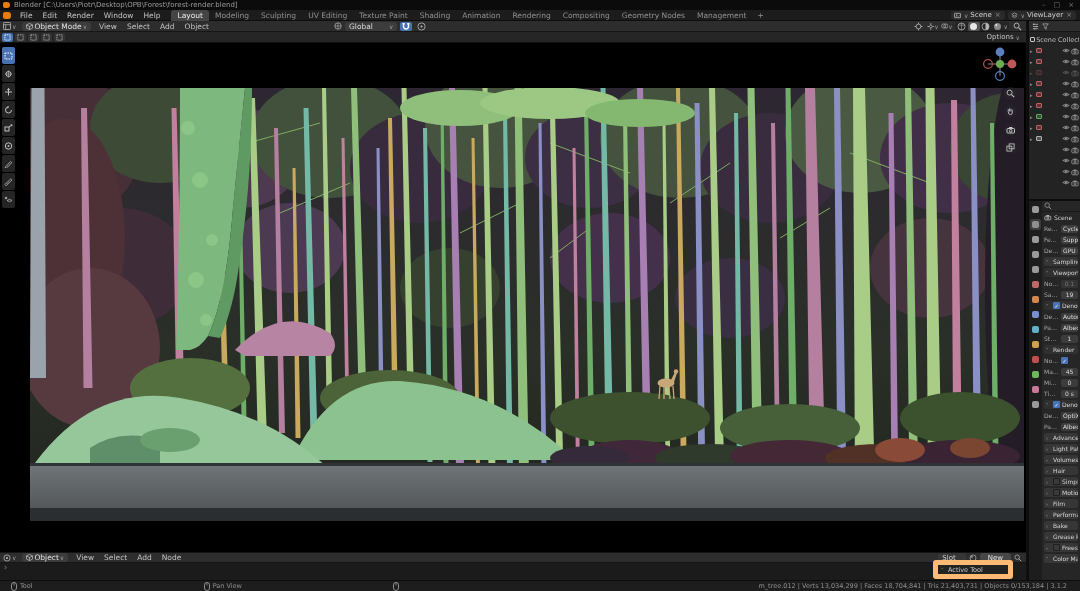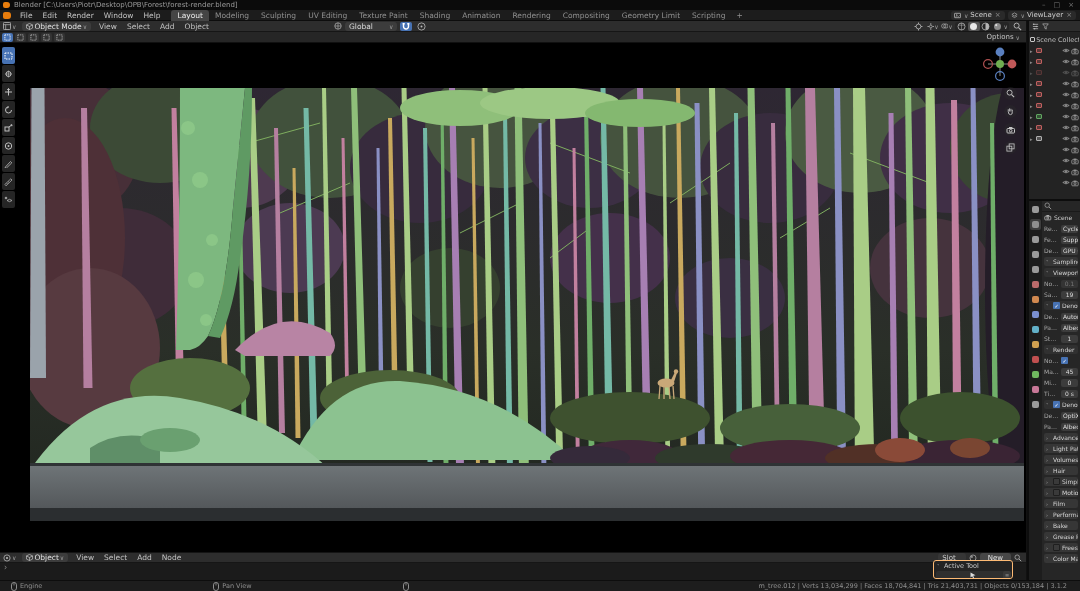--- a/index.html
+++ b/index.html
@@ -72,21 +72,21 @@
   
   .nodeheader { left:0; top:552px; width:1026px; height:11px; background:#2d2d2d;
     display:flex; align-items:center; font-size:7.5px; border-top:1px solid #141414; border-bottom:1px solid #161616; }
   .nodebody { left:0; top:563px; width:1026px; height:17px; background:#1b1b1b; color:#8a8a8a; font-size:8px; }
   .nh-right { margin-left:auto; display:flex; align-items:center; gap:3px; margin-right:4px; }
   .slot-pill { background:#363636; border-radius:3px; height:9px; padding:0 10px 0 4px; color:#cfcfcf;
     display:flex; align-items:center; font-size:7px; }
   .new-btn { background:#474747; border-radius:3px; height:9px; padding:0 8px; color:#e5e5e5;
     display:flex; align-items:center; gap:2px; font-size:7px; }
   .atool-panel { left:933px; top:560px; width:80px; height:19px; background:#242424f2;
-    border:1px solid #fdba74; border-radius:3px; font-size:6.5px; color:#c9c9c9; z-index:5; overflow:hidden; }
+    border:5px solid #fdba74; border-radius:3px; font-size:6.5px; color:#c9c9c9; z-index:5; overflow:hidden; }
   .atool-title { display:flex; align-items:center; gap:2px; padding:1px 3px; }
   .atool-row { display:flex; align-items:center; gap:9px; margin:0 2px; background:#2f2f2f;
     border-radius:2px; padding:1px 3px;flex-direction:column; }
   .atool-tab { position:absolute; right:1px; top:10px; width:8px; height:8px; background:#3a3a3a;
     border-radius:2px; color:#999; font-size:5px; display:flex; align-items:center; justify-content:center; }
 
   
   .outliner { left:1027px; top:21px; width:53px; height:178px; background:#232323;
     border-left:2px solid #0d0d0d; font-size:6.5px; }
   .outliner-header { height:11px; background:#2d2d2d; display:flex; align-items:center; gap:2px;
@@ -158,22 +158,22 @@
     <span class="ws-tabs">
         <span class="ws-tab active">Layout</span>
         <span class="ws-tab">Modeling</span>
         <span class="ws-tab">Sculpting</span>
         <span class="ws-tab">UV Editing</span>
         <span class="ws-tab">Texture Paint</span>
         <span class="ws-tab">Shading</span>
         <span class="ws-tab">Animation</span>
         <span class="ws-tab">Rendering</span>
         <span class="ws-tab">Compositing</span>
-        <span class="ws-tab">Geometry Limit</span>
-        <span class="ws-tab">Scripting</span>
+        <span class="ws-tab">Geometry Nodes</span>
+        <span class="ws-tab">Management</span>
       </span>
     <span class="ws-add">+</span>
     <span class="topbar-right">
       <span class="db-selector">
         <span class="mini-ico">
           <svg width="7" height="7" viewBox="0 0 8 8">
               <rect x="0.5" y="1.5" width="7" height="5" rx="0.5" fill="none" stroke="#aaa"></rect>
               <circle cx="3" cy="3.4" r="0.8" fill="#aaa"></circle>
               <path d="M1.5,5.8 L3.6,4.2 L5,5.2 L6.6,3.8" fill="none" stroke="#aaa" stroke-width="0.7"></path>
             </svg>
@@ -1122,21 +1122,21 @@
 
   <div class="statusbar abs">
     <span style="display:flex">
         <span class="hint">
           <span class="mini-ico">
             <svg width="6" height="9" viewBox="0 0 6 9">
               <rect x="0.5" y="0.5" width="5" height="8" rx="2.4" fill="none" stroke="#8f8f8f"></rect>
               <path d="M3,0.5 V3.5" stroke="#8f8f8f" stroke-width="0.8"></path>
             </svg>
           </span>
-          <span>Engine</span>
+          <span>Tool</span>
         </span>
         <span class="hint">
           <span class="mini-ico">
             <svg width="6" height="9" viewBox="0 0 6 9">
               <rect x="0.5" y="0.5" width="5" height="8" rx="2.4" fill="none" stroke="#8f8f8f"></rect>
               <path d="M3,0.5 V3.5" stroke="#8f8f8f" stroke-width="0.8"></path>
             </svg>
           </span>
           <span>Pan View</span>
         </span>

